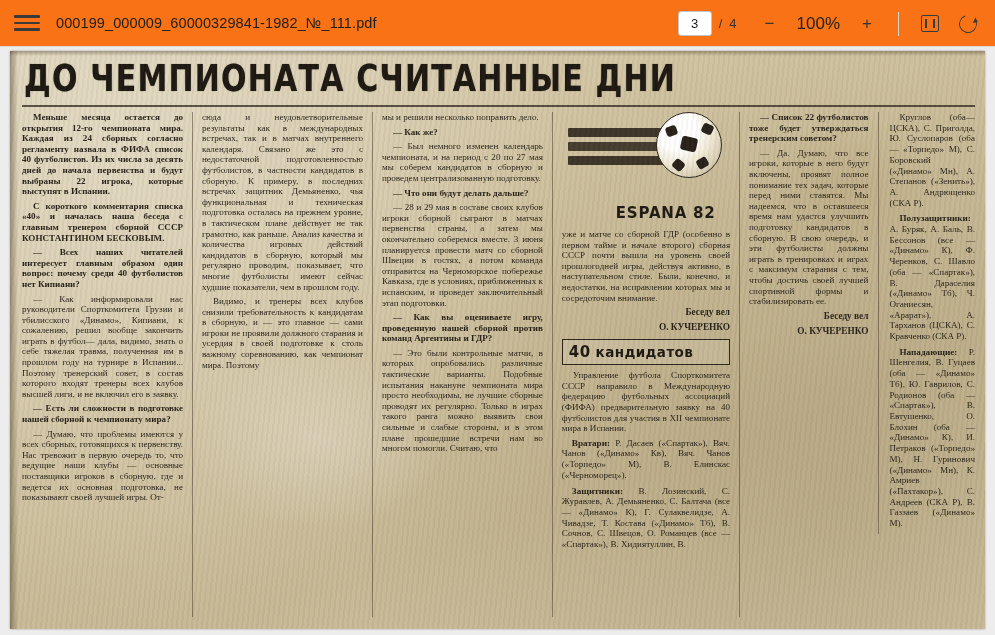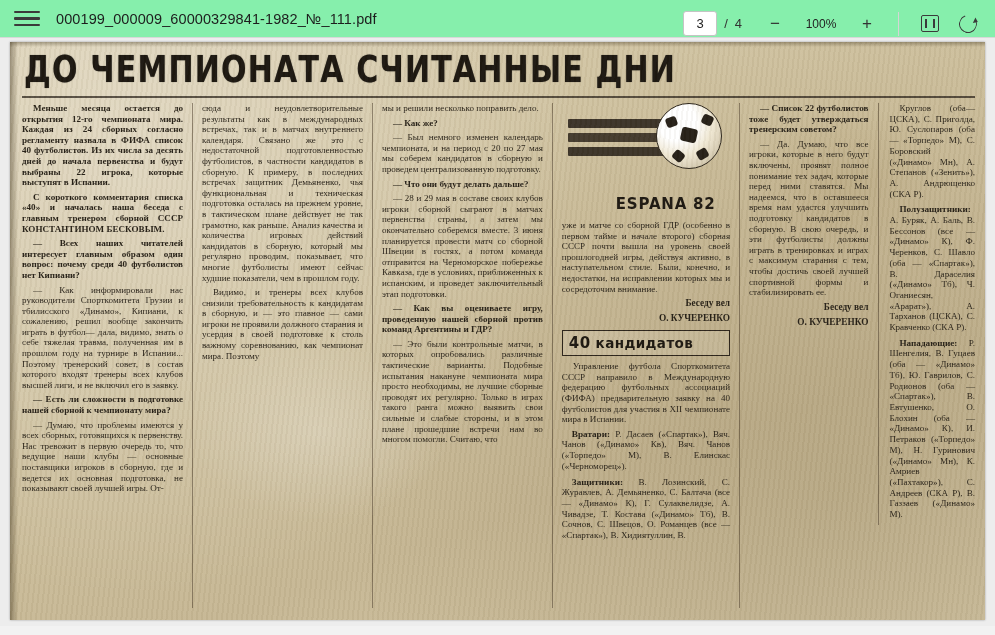--- a/index.html
+++ b/index.html
@@ -6,22 +6,22 @@
   html, body {
     margin: 0; padding: 0;
     width: 995px; height: 635px;
     background: #f2f2f2;
     font-family: "Liberation Sans", sans-serif;
     overflow: hidden;
   }
 
   
   .toolbar {
-    height: 38px;
-    background: #86efac;
+    height: 47px;
+    background: #f97316;
     border-bottom: 1px solid #d8d8d8;
     display: flex;
     align-items: center;
     padding: 0 14px;
     position: relative;
   }
   .hamburger {
     width: 26px; height: 22px;
     display: flex; flex-direction: column; justify-content: center;
     gap: 4px;
@@ -63,21 +63,21 @@
     margin-left: 8px;
   }
   .icon-btn {
     width: 26px; height: 26px;
     display: flex; align-items: center; justify-content: center;
     cursor: pointer;
     color: #333;
     font-size: 17px;
     user-select: none;
   }
-  .zoom-level { font-size: 12px; color: #222; min-width: 38px; text-align: center; }
+  .zoom-level { font-size: 17px; color: #222; min-width: 38px; text-align: center; }
   .divider-v {
     width: 1px; height: 24px; background: #d5d5d5; margin: 0 6px;
   }
   .sq-icon {
     width: 18px; height: 17px;
     border: 1.6px solid #3a3a3a;
     border-radius: 2px;
     position: relative;
   }
   .sq-icon::before, .sq-icon::after {

